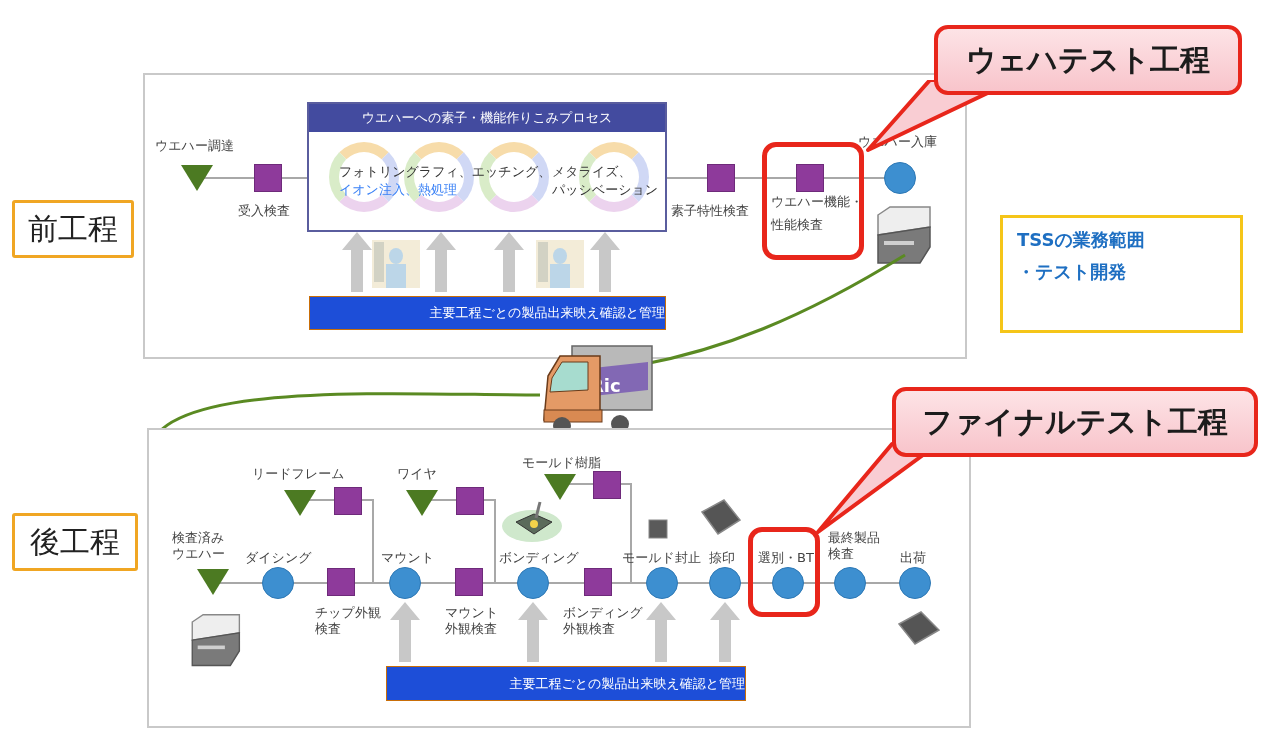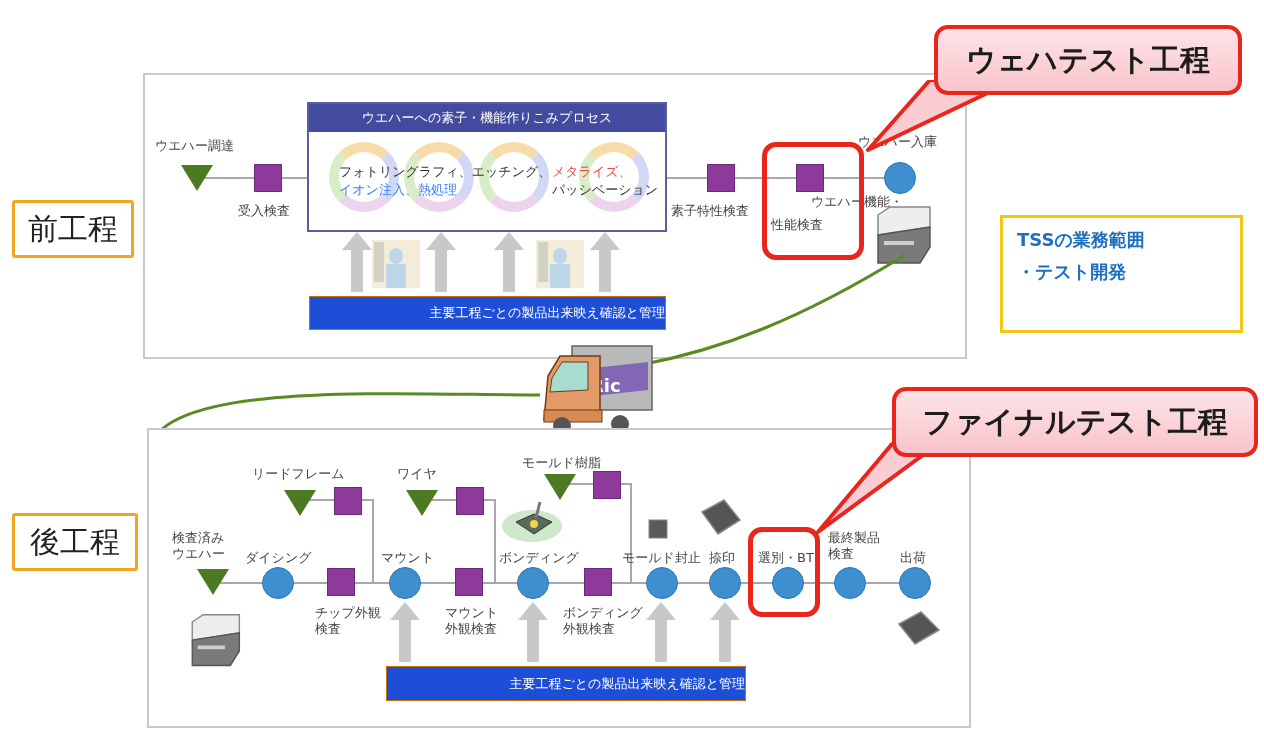--- a/index.html
+++ b/index.html
@@ -43,29 +43,29 @@
 <div class="process-box" style="left:307px;top:102px;width:356px;height:126px;">
   <div class="process-head">
     <span>ウエハーへの素子・機能作りこみプロセス</span>
   </div>
   <div class="ring" style="left:20px;top:38px;"></div>
   <div class="ring" style="left:95px;top:38px;"></div>
   <div class="ring" style="left:170px;top:38px;"></div>
   <div class="ring" style="left:270px;top:38px;"></div>
   <div class="lbl" style="left:30px;top:60px;color:#333;">フォトリングラフィ、エッチング、</div>
   <div class="lbl" style="left:30px;top:78px;color:#3b82f6;">イオン注入、熱処理</div>
-  <div class="lbl" style="left:243px;top:60px;color:#ef4444;">メタライズ、</div>
+  <div class="lbl" style="left:243px;top:60px;color:#404040;">メタライズ、</div>
   <div class="lbl" style="left:243px;top:78px;color:#333;">パッシベーション</div>
 </div>
 
 <div class="square" style="left:707px;top:164px;"></div>
 <div class="lbl" style="left:671px;top:203px;">素子特性検査</div>
 
 <div class="square" style="left:796px;top:164px;"></div>
-<div class="lbl" style="left:771px;top:194px;margin-left:40px;">ウエハー機能・</div>
+<div class="lbl" style="left:771px;top:194px;">ウエハー機能・</div>
 <div class="lbl" style="left:771px;top:217px;">性能検査</div>
 
 <div class="lbl" style="left:858px;top:134px;">ウエハー入庫</div>
 <div class="circle" style="left:884px;top:162px;"></div>
 
 <svg class="machine" style="left:870px;top:205px;" width="64" height="62" viewBox="0 0 64 62">
   <polygon points="8,10 20,2 60,2 60,22 8,30" fill="#eeeeee" stroke="#888" stroke-width="1.5"></polygon>
   <polygon points="8,30 60,22 60,42 50,58 8,58" fill="#7a7a7a" stroke="#555" stroke-width="1.5"></polygon>
   <rect x="14" y="36" width="30" height="4" fill="#cfcfcf"></rect>
 </svg>

